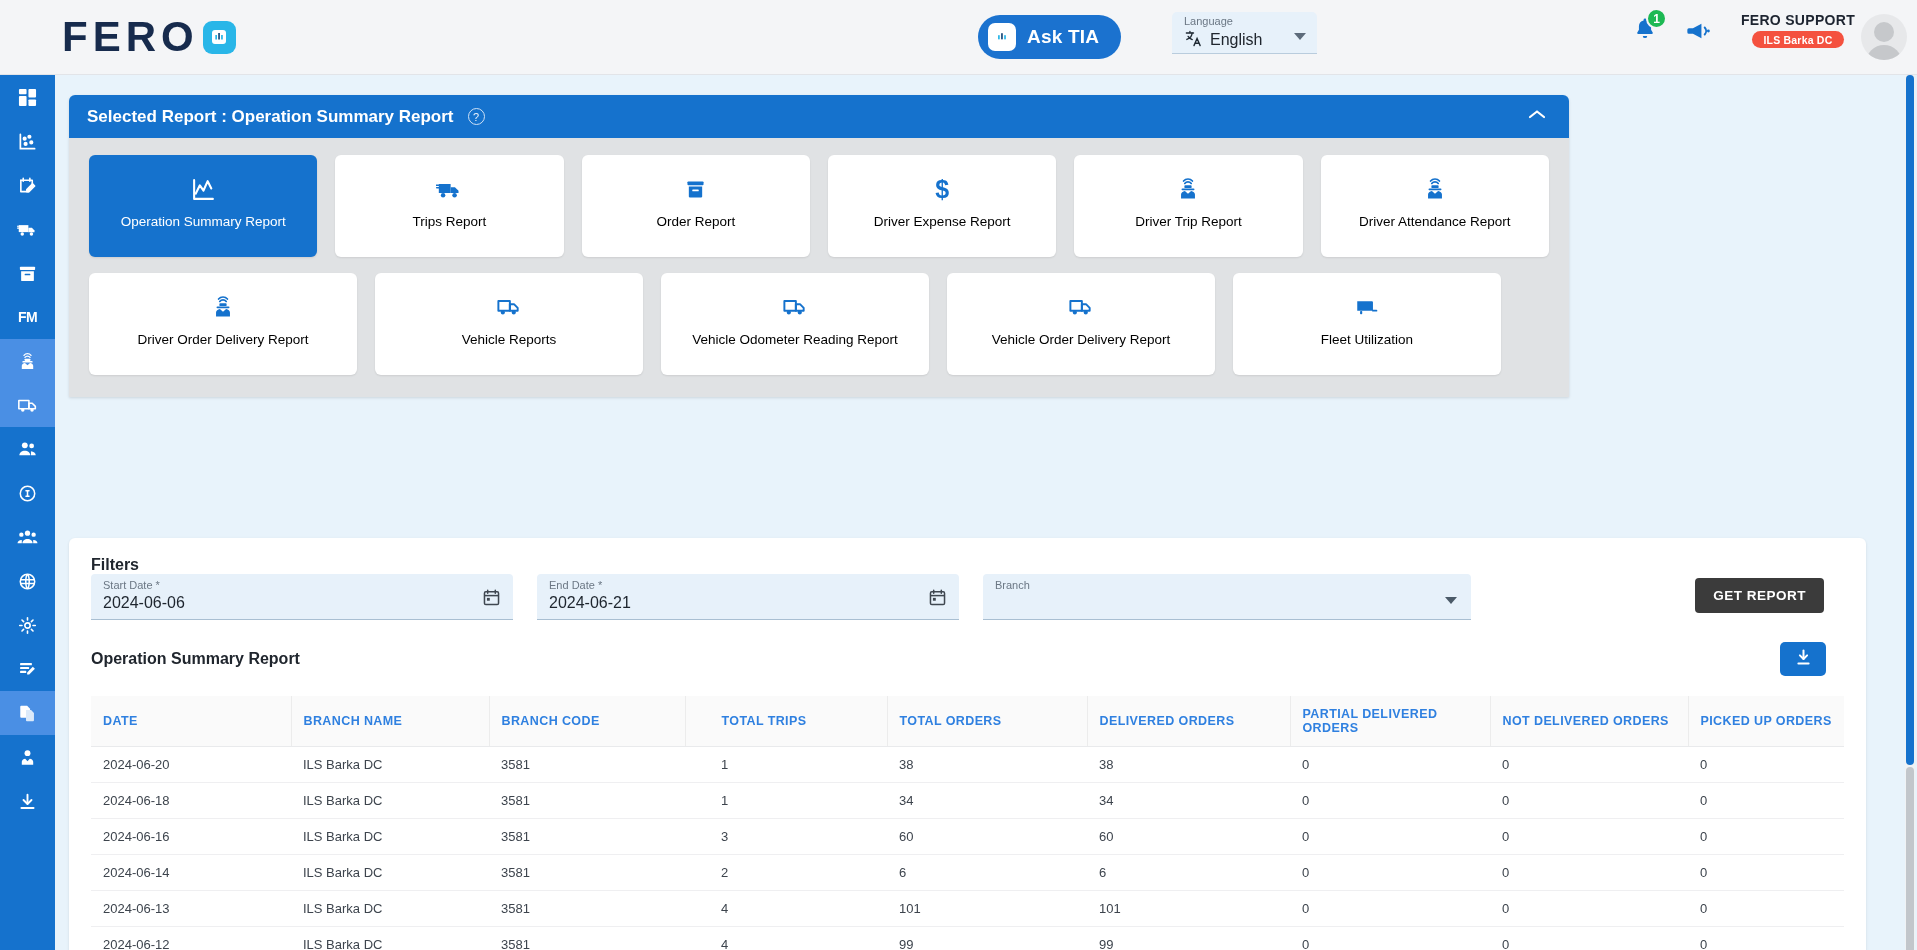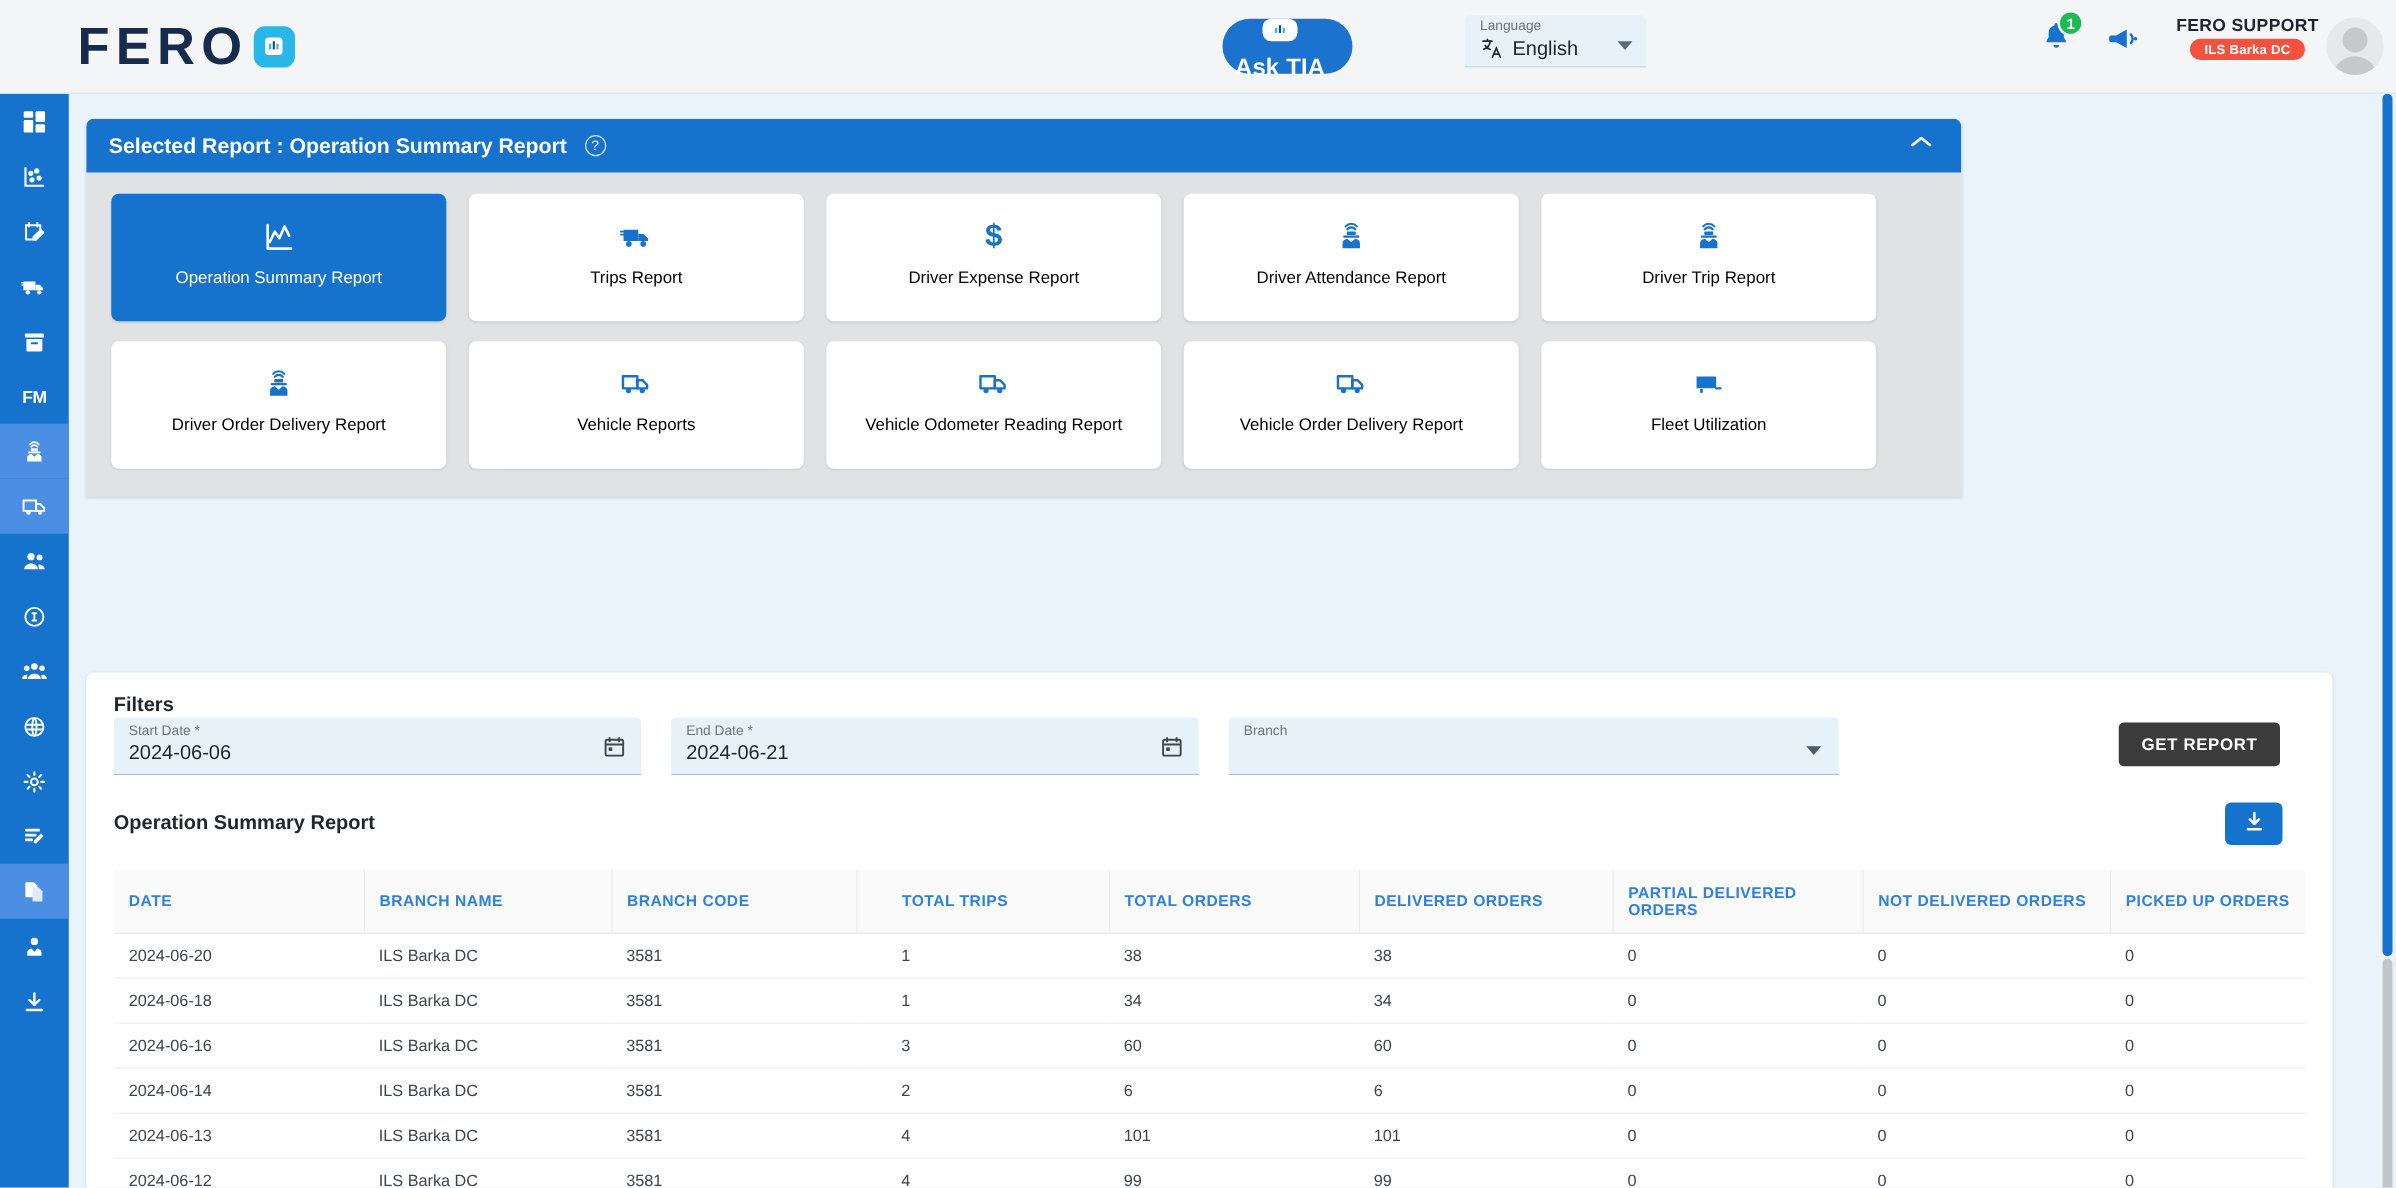--- a/index.html
+++ b/index.html
@@ -27,21 +27,21 @@
     width: 33px; height: 33px; border-radius: 9px; background: #29b6e8;
     margin-left: 4px; display: flex; align-items: center; justify-content: center;
   }
   .logo-badge svg { display:block; }
 
   .ask-tia {
     position: absolute; left: 978px; top: 15px;
     height: 44px; padding: 0 22px 0 10px;
     background: #1b72cf; border-radius: 26px;
     display: flex; align-items: center; gap: 11px;
-    cursor: pointer; border: none; flex-direction: column;
+    cursor: pointer; border: none;
   }
   .ask-tia .tia-ico {
     width: 28px; height: 28px; border-radius: 7px; background: #fff;
     display:flex; align-items:center; justify-content:center;
   }
   .ask-tia-label { color: #fff; font-size: 19px; font-weight: 700; letter-spacing: .2px; }
 
   .lang-box {
     position: absolute; left: 1172px; top: 12px;
     width: 145px; height: 42px;
@@ -498,50 +498,60 @@
                 <path d="M2.5 4h10.5v8H2.5z"></path>
                 <path d="M13 7h3.8L20 10.2V12h-7z"></path>
                 <circle cx="6.3" cy="14" r="2"></circle>
                 <circle cx="16.5" cy="14" r="2"></circle>
                 <path d="M0 5.3h3.2M0.6 7.4h2.6" stroke="currentColor" stroke-width="1.3" stroke-linecap="round"></path>
               </svg>
           </span>
           <span class="r-label">Trips Report</span>
         </div>
 
+        <div class="rcard">
+          <span class="r-ico">
+            <svg width="23" height="23" viewBox="0 0 20 20" fill="currentColor">
+                <rect x="3" y="3" width="14" height="3.2" rx=".8"></rect>
+                <path d="M4.2 7.4h11.6V16a1 1 0 0 1-1 1H5.2a1 1 0 0 1-1-1z"></path>
+                <rect x="7.2" y="10" width="5.6" height="1.5" rx=".5" fill="#fff"></rect>
+              </svg>
+          </span>
+          <span class="r-label">Order Report</span>
+        </div>
 
         <div class="rcard">
           <span class="r-ico dollar-ico">$</span>
           <span class="r-label">Driver Expense Report</span>
         </div>
 
         <div class="rcard">
           <span class="r-ico">
             <svg width="24" height="24" viewBox="0 0 20 20" fill="currentColor">
                 <path d="M6.3 3.4a4.8 4.8 0 0 1 7.4 0" fill="none" stroke="currentColor" stroke-width="1.4" stroke-linecap="round"></path>
                 <path d="M7.3 5.4a3.4 3.4 0 0 1 5.4 0" fill="none" stroke="currentColor" stroke-width="1.4" stroke-linecap="round"></path>
                 <rect x="7" y="6.8" width="6" height="2.4" rx=".7"></rect>
                 <rect x="4.6" y="9.5" width="10.8" height="1.5" rx=".7"></rect>
                 <path d="M4.2 18v-3.5c0-1.5 1.4-2.6 3.2-2.9L10 14l2.6-2.4c1.8.3 3.2 1.4 3.2 2.9V18z"></path>
               </svg>
           </span>
-          <span class="r-label">Driver Attendance Report</span>
+          <span class="r-label">Driver Trip Report</span>
         </div>
 
         <div class="rcard">
           <span class="r-ico">
             <svg width="24" height="24" viewBox="0 0 20 20" fill="currentColor">
                 <path d="M6.3 3.4a4.8 4.8 0 0 1 7.4 0" fill="none" stroke="currentColor" stroke-width="1.4" stroke-linecap="round"></path>
                 <path d="M7.3 5.4a3.4 3.4 0 0 1 5.4 0" fill="none" stroke="currentColor" stroke-width="1.4" stroke-linecap="round"></path>
                 <rect x="7" y="6.8" width="6" height="2.4" rx=".7"></rect>
                 <rect x="4.6" y="9.5" width="10.8" height="1.5" rx=".7"></rect>
                 <path d="M4.2 18v-3.5c0-1.5 1.4-2.6 3.2-2.9L10 14l2.6-2.4c1.8.3 3.2 1.4 3.2 2.9V18z"></path>
               </svg>
           </span>
-          <span class="r-label">Driver Trip Report</span>
+          <span class="r-label">Driver Attendance Report</span>
         </div>
       </div>
 
       <div class="card-row">
 
         <div class="rcard">
           <span class="r-ico">
             <svg width="24" height="24" viewBox="0 0 20 20" fill="currentColor">
                 <path d="M6.3 3.4a4.8 4.8 0 0 1 7.4 0" fill="none" stroke="currentColor" stroke-width="1.4" stroke-linecap="round"></path>
                 <path d="M7.3 5.4a3.4 3.4 0 0 1 5.4 0" fill="none" stroke="currentColor" stroke-width="1.4" stroke-linecap="round"></path>

